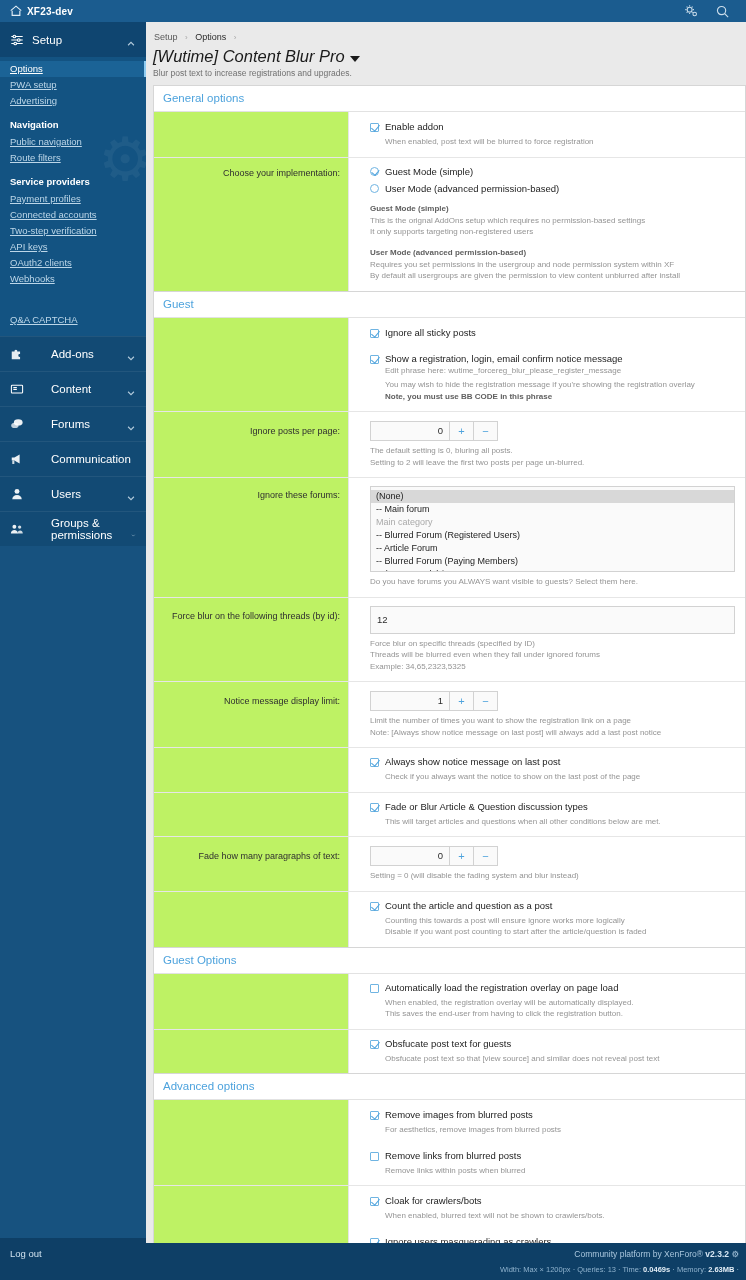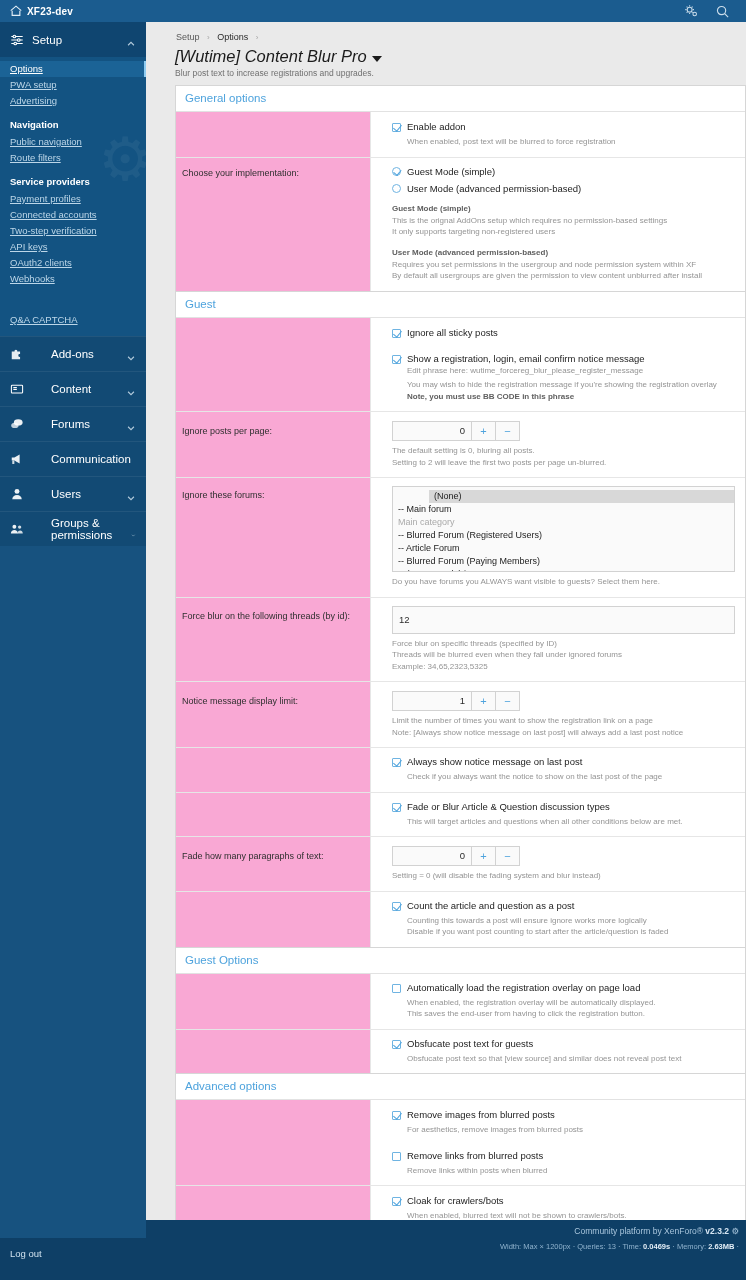--- a/index.html
+++ b/index.html
@@ -58,21 +58,21 @@
 
   .logout {
     position: absolute; left: 0; bottom: 0; width: 146px; height: 42px;
     background: #0e3f66; color: #cfe1ee; font-size: 9.5px;
     padding: 10px 10px 0 10px;
   }
 
   
   .main {
     position: absolute; top: 22px; left: 146px; right: 0; bottom: 0;
-    background: #eaeaea; overflow: hidden; padding-left: 22px;
+    background: #eaeaea; overflow: hidden;
   }
   .page-wrap { padding: 8px 0 0 7px; }
 
   .breadcrumb { font-size: 9px; color: #6b6b6b; padding: 2px 0 4px 1px; }
   .breadcrumb a { color: #5a5a5a; text-decoration: none; }
   .breadcrumb .sep { color: #a7a7a7; margin: 0 5px; font-size: 8px; }
   .breadcrumb .crumb2 { color: #2b2b2b; }
 
   .page-title {
     font-size: 16.5px; color: #1b1b1b; font-weight: normal;
@@ -89,22 +89,22 @@
   .block:last-of-type { border-bottom: 1px solid #d6d6d6; }
 
   .block-header {
     font-size: 11.5px; color: #4ea3dd; padding: 6px 9px 7px;
     border-bottom: 1px solid #e2e2e2; background: #ffffff;
   }
 
   .row { display: flex; border-bottom: 1px solid #e6e6e6; background: #fff; gap: 17px; }
   .row:last-child { border-bottom: none; }
   .row .lcol {
-    width: 195px; flex: none; background: #f9a8d4; border-right: 1px solid #e6e6e6;
-    padding: 10px 8px 10px 6px;
+    width: 195px; flex: none; background: #bef264; border-right: 1px solid #e6e6e6;
+    text-align: right; padding: 10px 8px 10px 6px;
     font-size: 9px; color: #2f2f2f;
   }
   .row .rcol { flex: 1; padding: 8px 10px 9px 4px; }
 
   .opt { padding: 1px 0 0; }
   .opt + .opt { margin-top: 13px; }
 
   .cbline { display: flex; align-items: flex-start; gap: 6px; }
   .cbox {
     width: 9px; height: 9px; flex: none; margin-top: 2px;
@@ -152,28 +152,28 @@
     width: 100%; height: 28px; border: 1px solid #d2d2d2; background: #fafafa;
     font-size: 9.5px; color: #2b2b2b; padding: 0 6px; line-height: 18px;
   }
 
   
   .multisel {
     border: 1px solid #d2d2d2; background: #fafafa; padding: 3px 0 6px;
     height: 86px; overflow: hidden;
   }
   .multisel .o { font-size: 9px; color: #1c1c1c; line-height: 13px; padding: 0 5px; }
-  .multisel .o.sel { background: #d8d8d8; font-weight: normal; margin-left: 36px; }
+  .multisel .o.sel { background: #d8d8d8; font-weight: normal; }
   .multisel .o.dim { color: #aaaaaa; }
 
   .row-hint { font-size: 8px; color: #949494; line-height: 11.5px; padding-top: 4px; }
 
   
   .footer {
-    position: absolute; left: 146px; right: 0; bottom: 0; height: 60px;
+    position: absolute; left: 146px; right: 0; bottom: 0; height: 37px;
     background: #0e3f66; color: #a9c6dd; text-align: right;
   }
   .footer .l1 { font-size: 8.5px; padding: 6px 7px 0 0; }
   .footer .l1 b { color: #d7e7f4; }
   .footer .l2 { font-size: 7.5px; padding: 6px 7px 0 0; color: #8fb2cd; }
   .footer .l2 b { color: #e3eef7; }
 </style>
 </head>
 <body>
 

